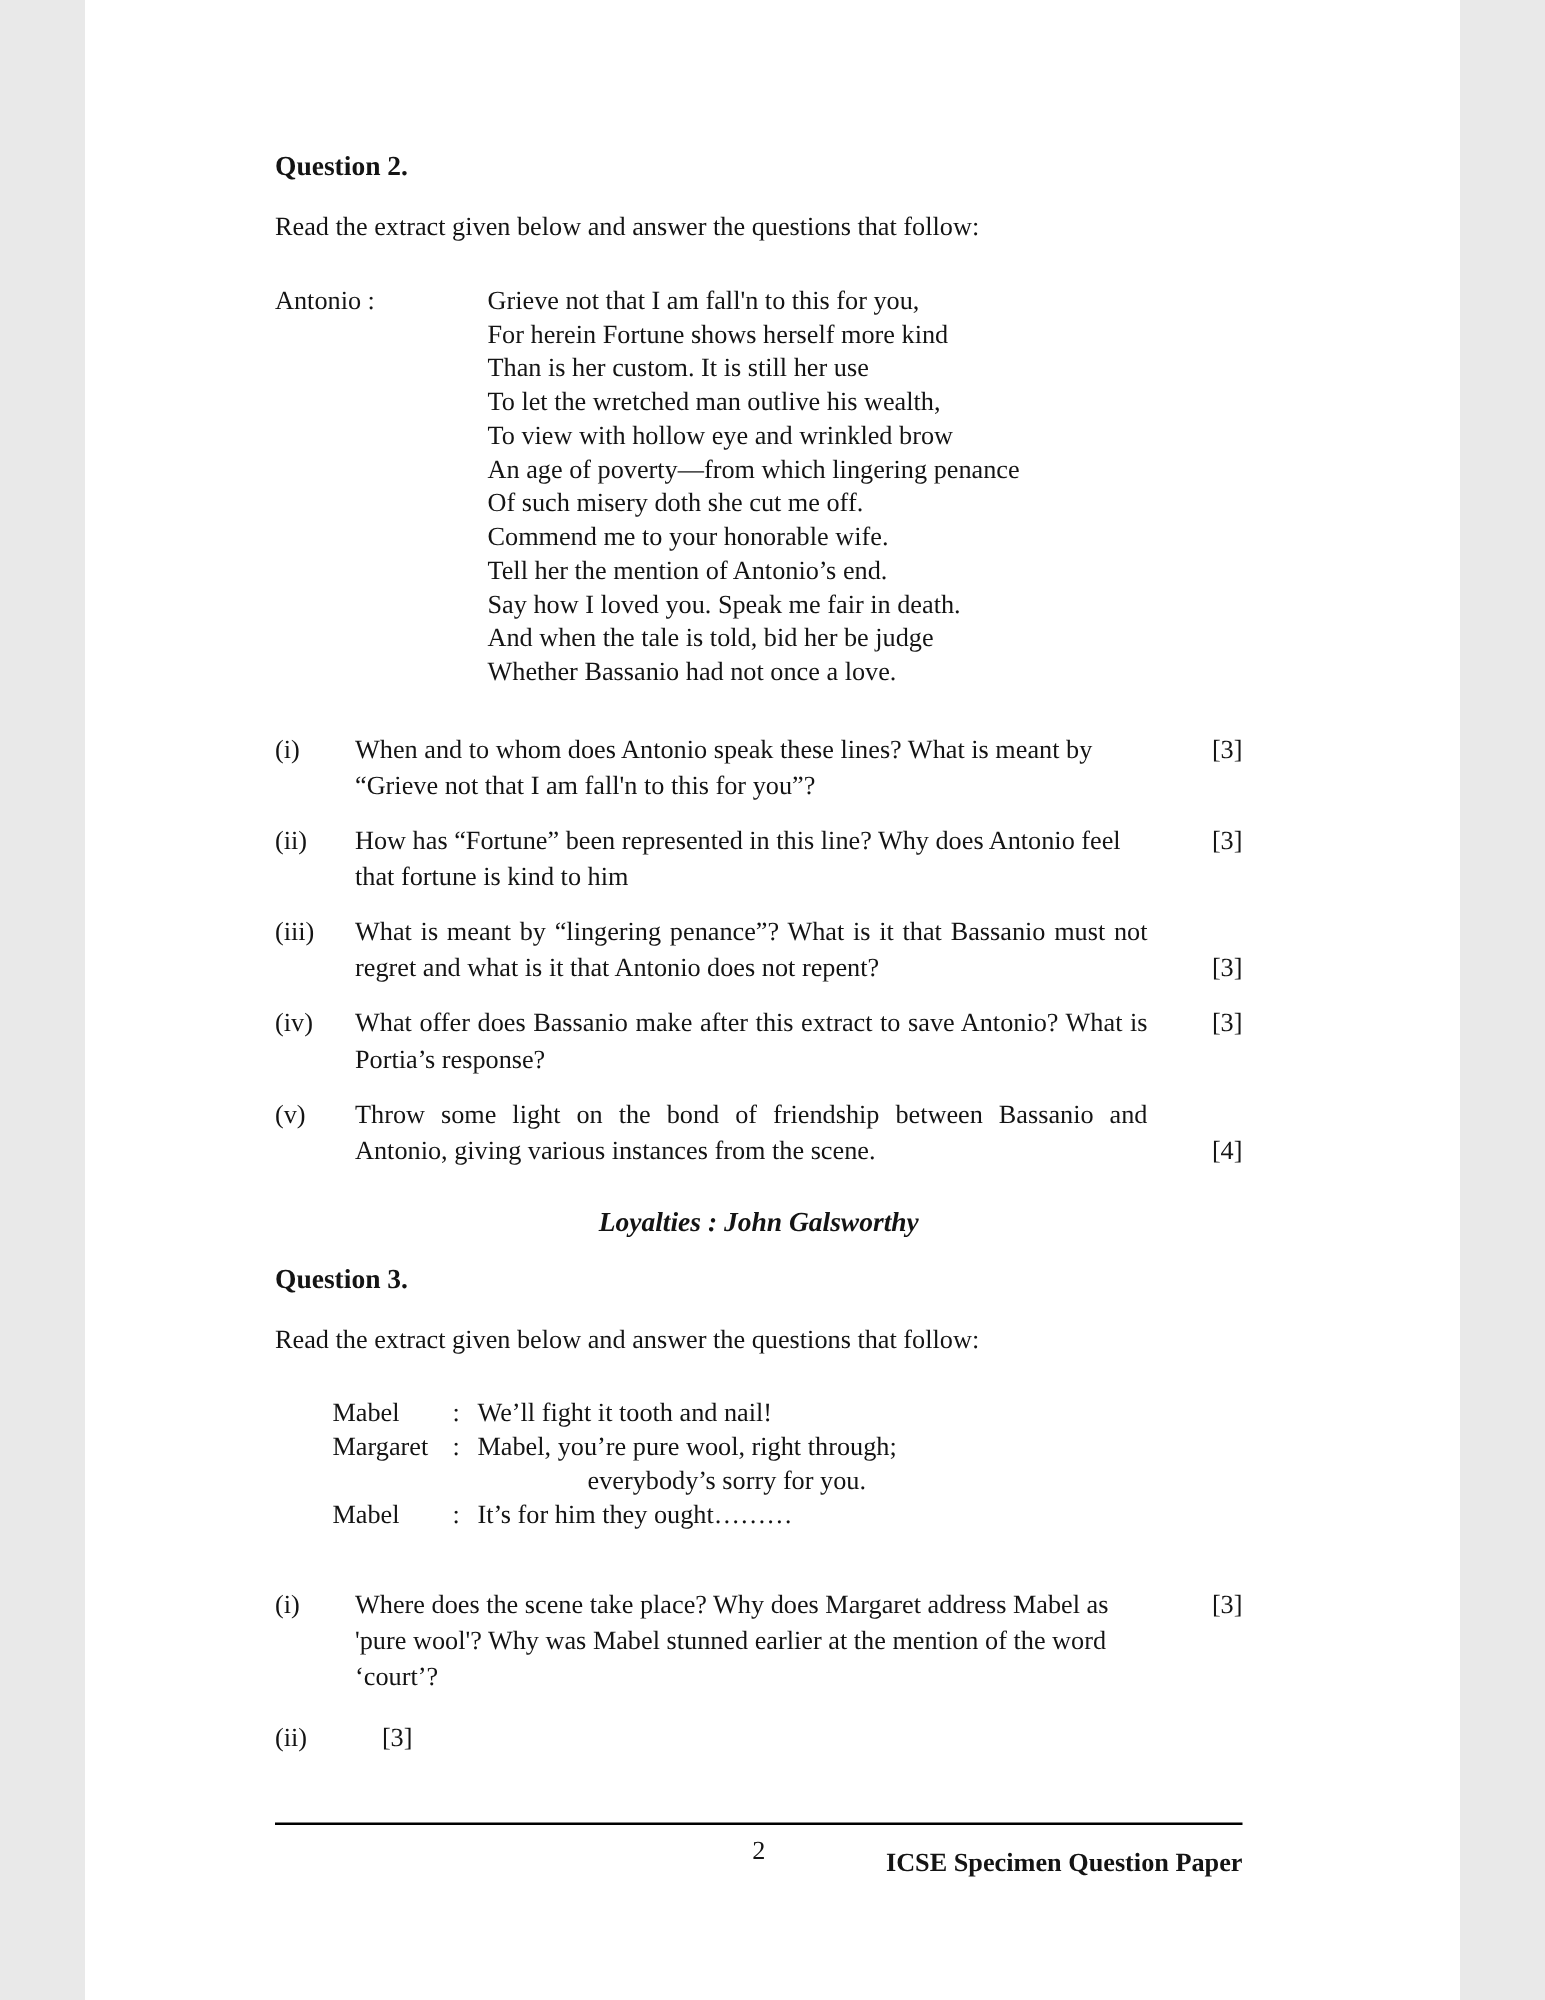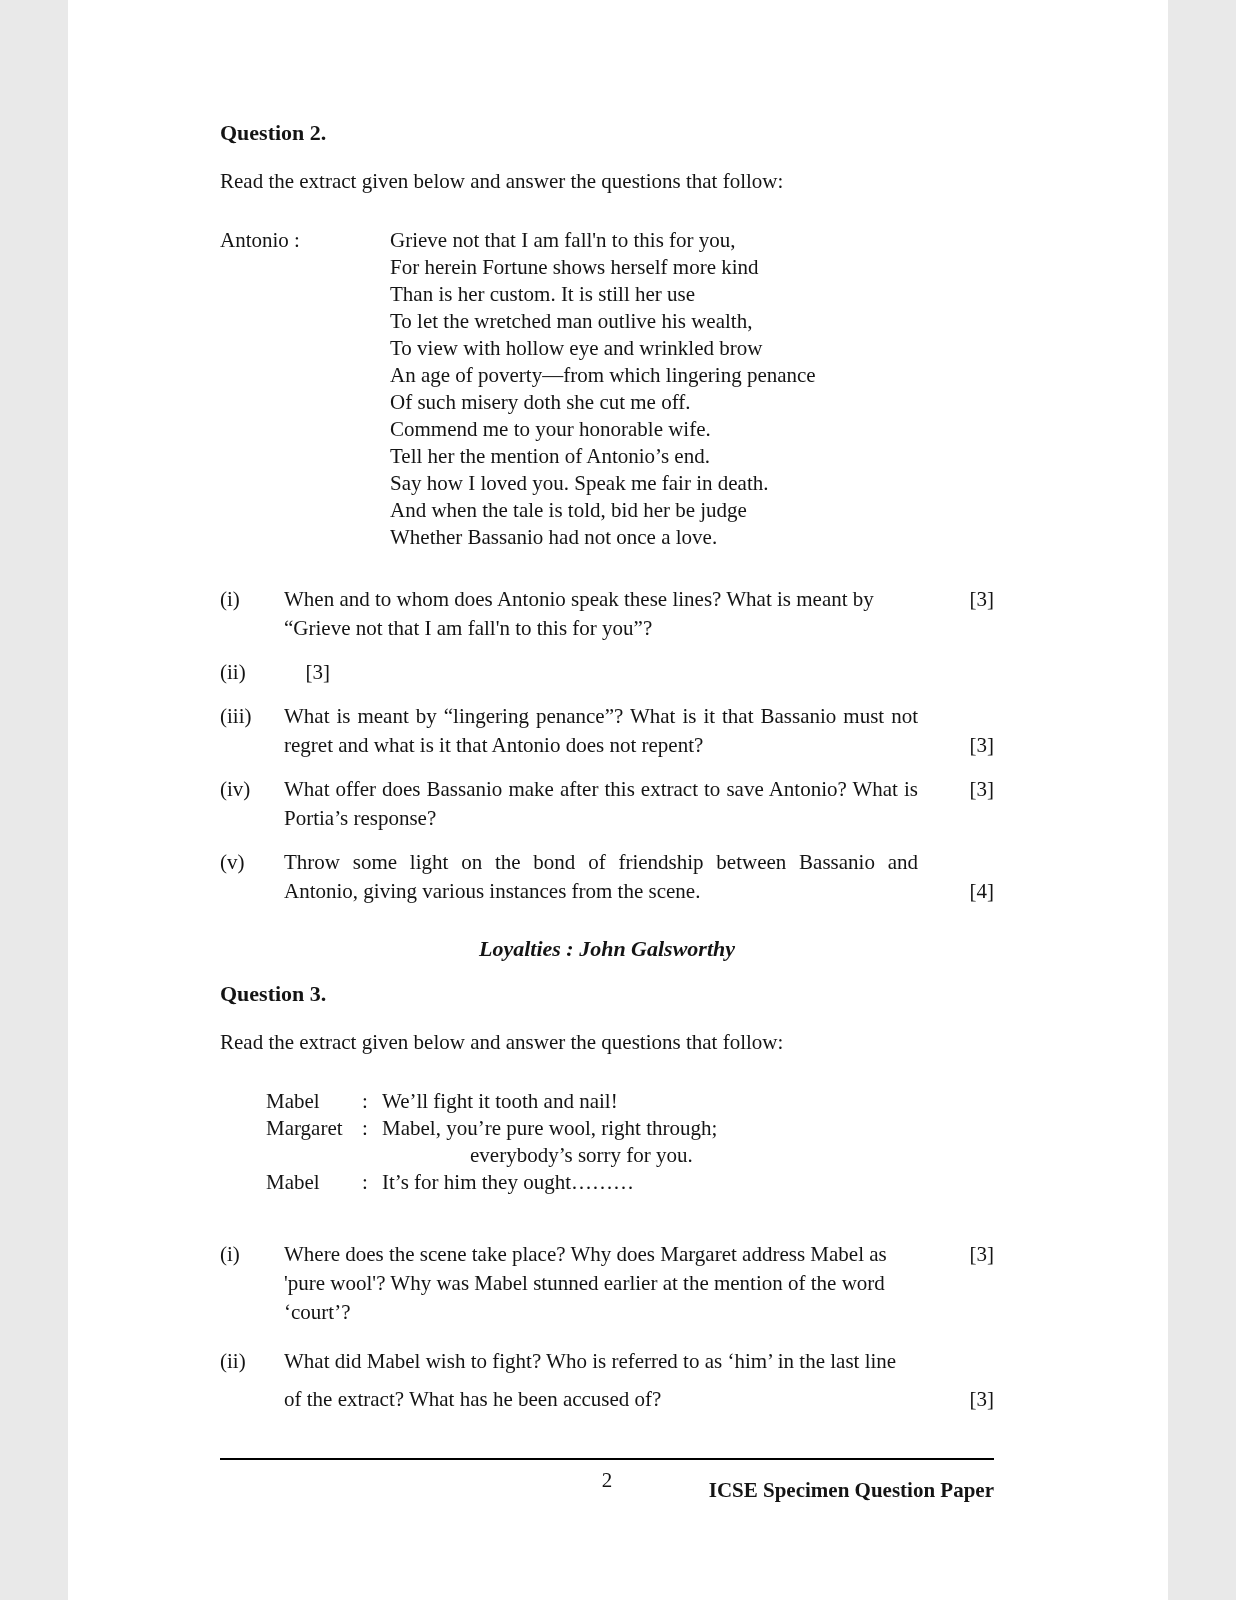--- a/index.html
+++ b/index.html
@@ -110,20 +110,21 @@
     </div>
 
     <ul class="q-list">
       <li class="q-row">
         <span class="q-num">(i)</span>
         <span class="q-text">When and to whom does Antonio speak these lines? What is meant by “Grieve not that I am fall'n to this for you”?</span>
         <span class="q-marks">[3]</span>
       </li>
       <li class="q-row">
         <span class="q-num">(ii)</span>
+        <span class="q-text">How has “Fortune” been represented in this line? Why does Antonio feel that fortune is kind to him</span>
         <span class="q-marks">[3]</span>
       </li>
       <li class="q-row justify marks-bottom">
         <span class="q-num">(iii)</span>
         <span class="q-text">What is meant by “lingering penance”? What is it that Bassanio must not regret and what is it that Antonio does not repent?</span>
         <span class="q-marks">[3]</span>
       </li>
       <li class="q-row justify">
         <span class="q-num">(iv)</span>
         <span class="q-text">What offer does Bassanio make after this extract to save Antonio? What is Portia’s response?</span>
@@ -166,21 +167,20 @@
     </div>
 
     <ul class="q-list">
       <li class="q-row">
         <span class="q-num">(i)</span>
         <span class="q-text">Where does the scene take place?  Why does Margaret address Mabel as 'pure wool'? Why was Mabel stunned earlier at the mention of the word ‘court’?</span>
         <span class="q-marks">[3]</span>
       </li>
       <li class="q-row spread marks-bottom">
         <span class="q-num">(ii)</span>
-        <span class="q-text">What did Mabel wish to fight?  Who is referred to as ‘him’ in the last line of the extract? What has he been accused of?</span>
         <span class="q-marks">[3]</span>
       </li>
     </ul>
   </section>
 
   <div class="footer">
     <div class="footer-pagenum">2</div>
     <div class="footer-label">ICSE Specimen Question Paper</div>
   </div>
 

